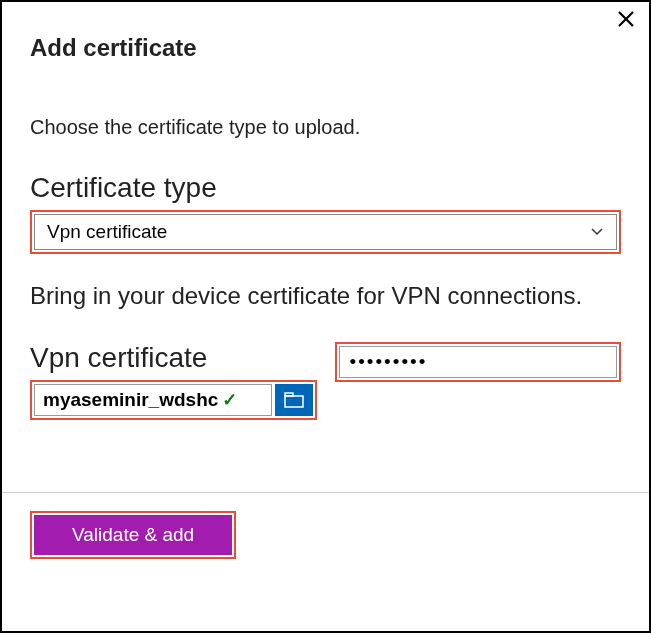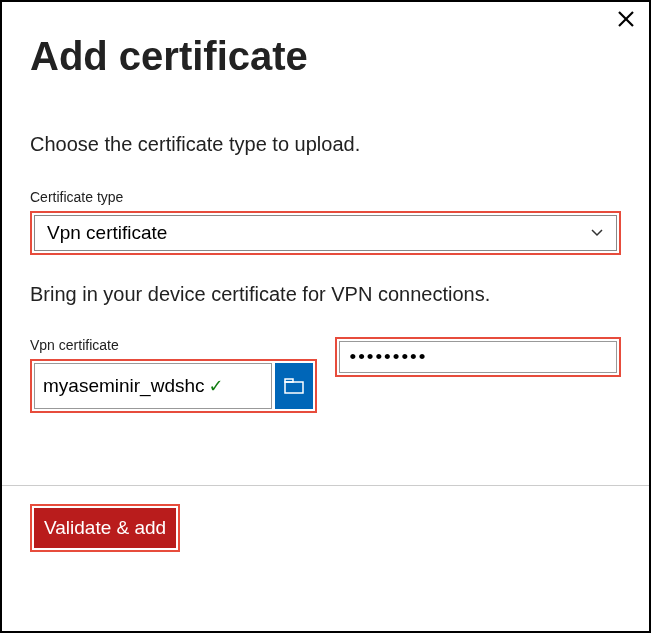--- a/index.html
+++ b/index.html
@@ -19,33 +19,33 @@
     .close-btn {
       position: absolute;
       top: 8px;
       right: 14px;
       font-size: 22px;
       font-weight: 400;
       cursor: pointer;
       line-height: 1;
     }
     .title {
-      font-size: 40px;
+      font-size: 24px;
       font-weight: 600;
       color: #222;
       margin-top: 22px;
       margin-bottom: 54px;
     }
     .instruction {
       font-size: 20px;
       color: #222;
       margin-bottom: 33px;
     }
     .label {
-      font-size: 14px;
+      font-size: 28px;
       color: #222;
       margin-bottom: 6px;
     }
     .highlight {
       border: 2px solid #e74c3c;
     }
     .select-wrap {
       padding: 2px;
       margin-bottom: 24px;
     }
@@ -59,37 +59,38 @@
       padding: 0 12px;
       font-size: 19px;
       cursor: pointer;
       background: #fff;
     }
     .chevron {
       display: inline-block;
     }
     .chevron svg { display: block; }
     .description {
-      font-size: 20px;
+      font-size: 24px;
       color: #222;
       margin-bottom: 28px;
       line-height: 1.5;
     }
     .fields-row {
       display: flex;
       gap: 18px;
     }
     .field-col {
       flex: 1;
     }
     .file-row-wrap {
       padding: 2px;
       display: flex;
       align-items: stretch;
-      height: 54px;
+      height: 40px;
+      font-weight: bold;
     }
     .file-text-wrap {
       flex: 1;
       border: 1px solid #999;
       display: flex;
       align-items: center;
       padding: 0 8px 0 8px;
       font-size: 19px;
       overflow: hidden;
       white-space: nowrap;
@@ -128,25 +129,25 @@
       margin-top: 72px;
       margin-left: -28px;
       margin-right: -28px;
     }
     .submit-wrap {
       margin-top: 18px;
       padding: 2px;
       display: inline-block;
     }
     .submit-btn {
-      background: #b91c1c;
+      background: #a21caf;
       color: #fff;
       border: none;
       font-size: 19px;
-      padding: 9px 10px;
+      padding: 9px 38px;
       cursor: pointer;
     }
   </style>
 </head>
 <body>
 
 
 
 <div class="close-btn">
   <svg width="18" height="18" viewBox="0 0 18 18">

